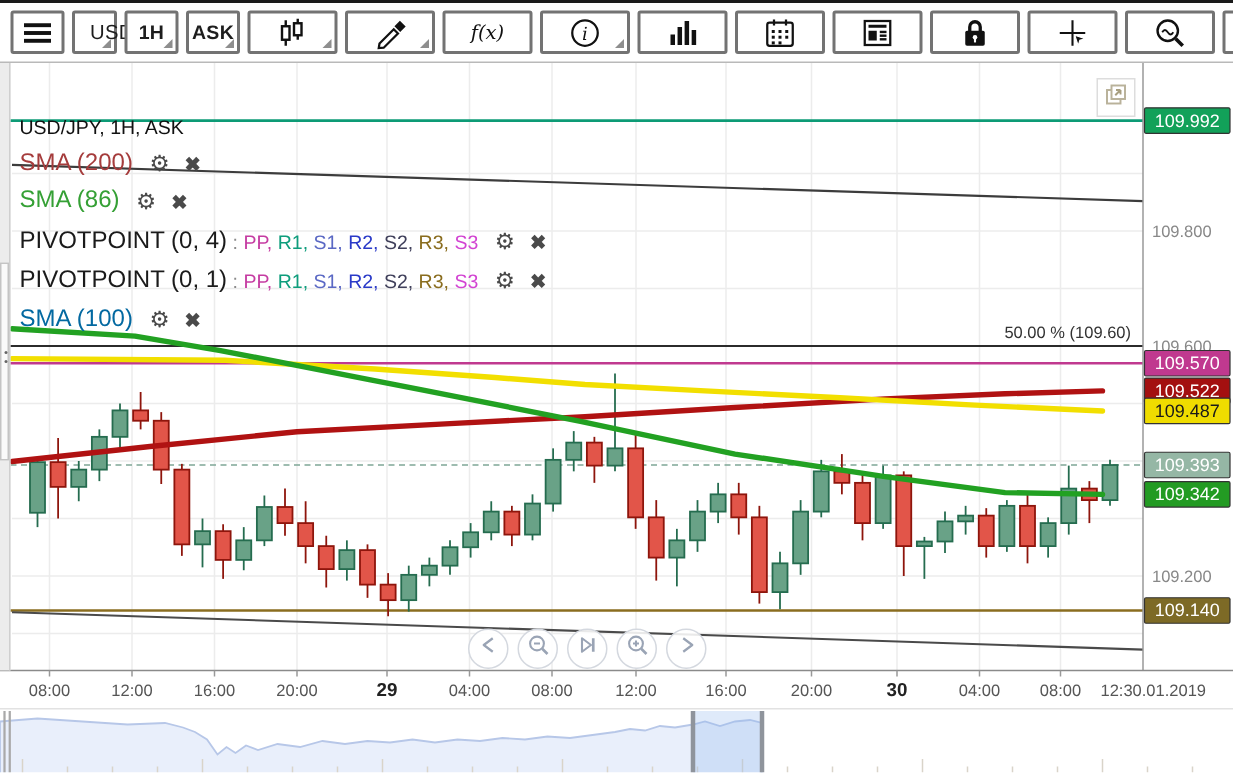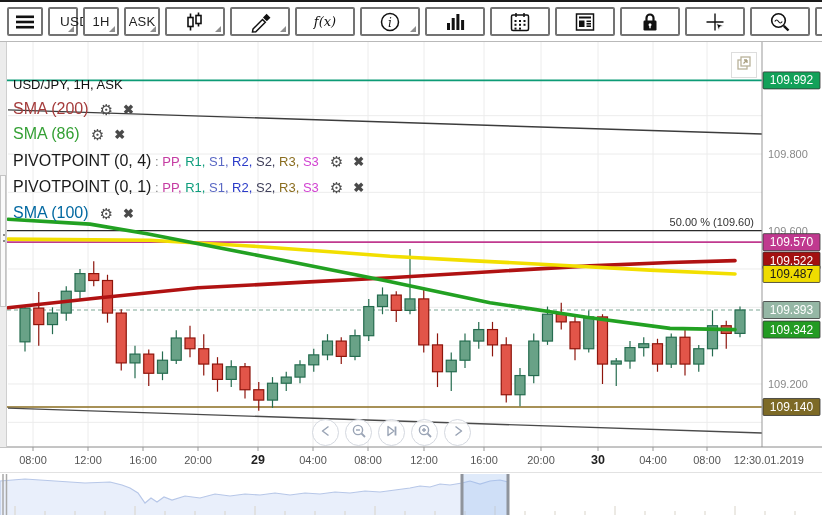--- a/index.html
+++ b/index.html
@@ -1,21 +1,21 @@
 <!DOCTYPE html>
 <html><head>
 <meta charset="utf-8">
 <style>
   html,body{margin:0;padding:0;background:#fff;font-family:"Liberation Sans",sans-serif;}
   .app{position:relative;width:822px;height:515px;background:#fff;overflow:hidden;border-top:2px solid #1a1a1a;box-sizing:border-box;}
   
   .toolbar{position:relative;height:40px;border-bottom:1px solid #b9b9b9;display:flex;align-items:center;padding-left:7px;gap:5px;background:#fff;box-sizing:border-box;}
   .tbtn{position:relative;height:29px;min-width:30px;border:2px solid #737373;border-radius:2px;background:#fff;display:flex;align-items:center;justify-content:center;cursor:pointer;box-sizing:border-box;padding:0 16px;}
   .tbtn svg{display:block}
-  .tbtn .lbl{font-size:13px;font-weight:normal;color:#1d1d1d;letter-spacing:.2px;}
+  .tbtn .lbl{font-size:13px;font-weight:bold;color:#1d1d1d;letter-spacing:.2px;}
   .tbtn.symbol{width:108px;justify-content:flex-start;padding-left:10px;}
   .tbtn.symbol .lbl{font-weight:normal;font-size:13.5px;}
   .corner{position:absolute;right:2px;bottom:2px;width:0;height:0;border-style:solid;border-width:0 0 6px 6px;border-color:transparent transparent #8e8e8e transparent;}
   
   .chart-area{position:relative;width:822px;height:430px;background:#fff;}
   #plot{position:absolute;left:0;top:0;}
   .left-scrollbar{position:absolute;left:0;top:0;width:7px;height:405px;background:#ececec;border-right:1px solid #cfcfcf;box-sizing:border-box;}
   .left-scrollbar .thumb{position:absolute;left:0;top:133px;width:6px;height:132px;background:#fafafa;border:1px solid #c4c4c4;box-sizing:border-box;}
   .left-scrollbar .dot{position:absolute;left:2px;width:2px;height:2px;background:#666;border-radius:50%;}
   #legend{position:absolute;left:13px;top:0;width:420px;pointer-events:none;}

